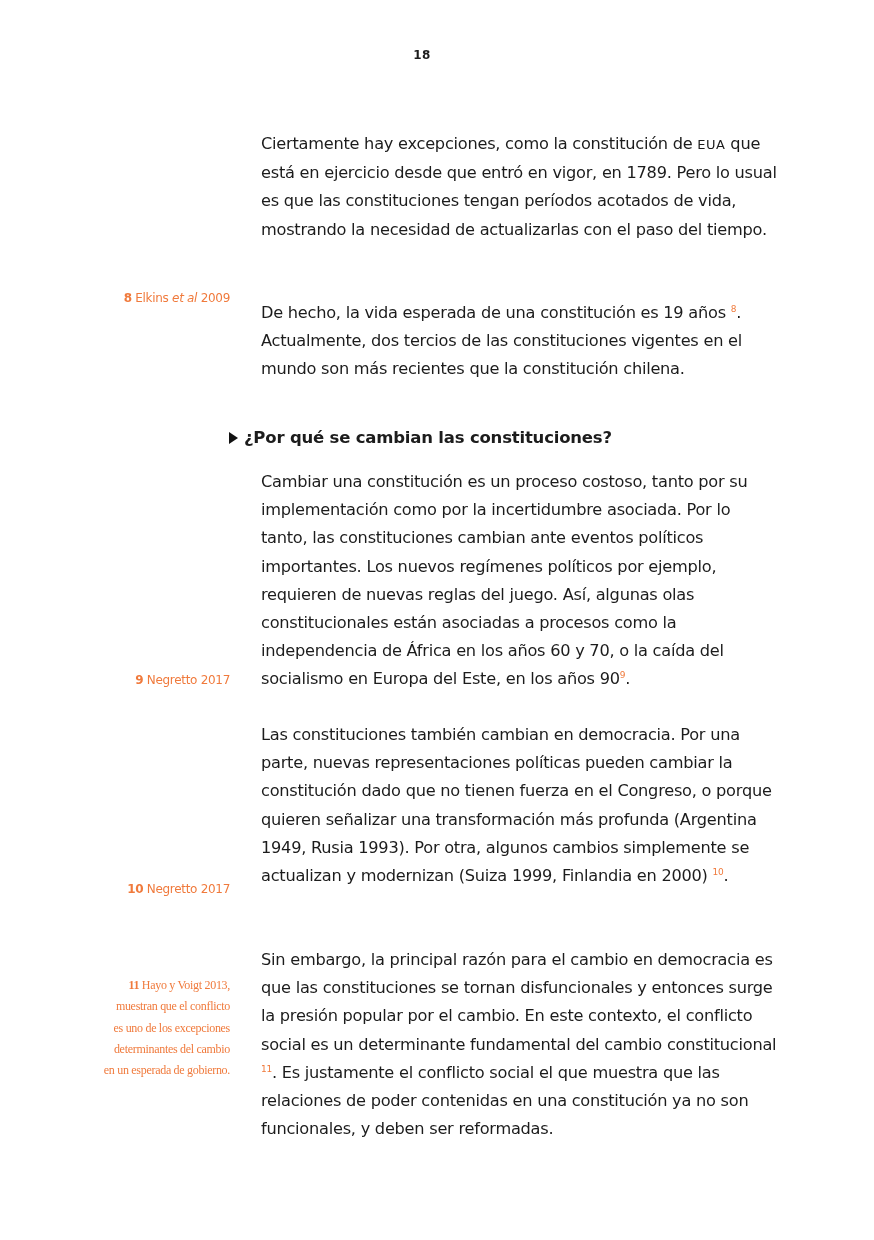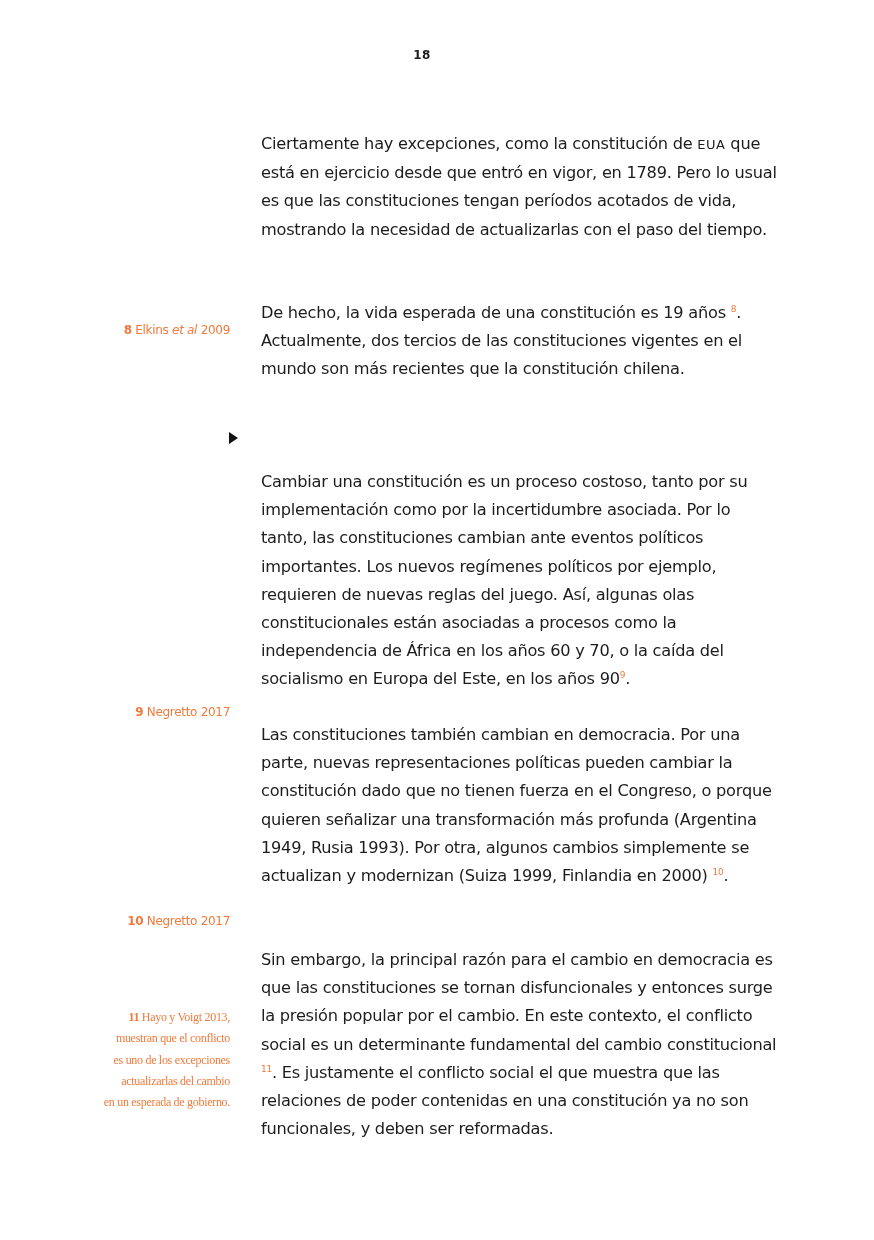--- a/index.html
+++ b/index.html
@@ -4,51 +4,51 @@
   <style>
     html, body { margin: 0; padding: 0; background: #ffffff; }
     body { width: 874px; height: 1240px; position: relative; overflow: hidden;
            font-family: "DejaVu Sans", sans-serif; color: #1c1c1c; }
     .page-number { position: absolute; top: 48px; left: 0; width: 844px; text-align: center;
                    font-size: 12px; font-weight: bold; letter-spacing: 0.5px; }
     .para { position: absolute; left: 245px; width: 520px; font-size: 16.2px; line-height: 28.2px;
             letter-spacing: -0.25px; margin: 16px; }
     .para sup, .sup { color: #f07a3c; font-size: 9px; vertical-align: 6px; line-height: 0; }
     .note { position: absolute; right: 644px; text-align: right; color: #f07a3c;
-            font-size: 12px; line-height: 21.3px; letter-spacing: -0.3px; white-space: nowrap; margin-top: 32px; }
+            font-size: 12px; line-height: 21.3px; letter-spacing: -0.3px; white-space: nowrap; }
     .note .num { font-weight: bold; }
     .heading { position: absolute; left: 229px; top: 425px; font-size: 16.5px; font-weight: bold;
                line-height: 26px; letter-spacing: -0.2px; }
     .heading .arrow { display: inline-block; width: 0; height: 0; border-top: 6px solid transparent;
                       border-bottom: 6px solid transparent; border-left: 9px solid #111;
                       margin-right: 6px; vertical-align: -1px; }
     .smallcaps { font-size: 13px; letter-spacing: 0.5px; }
   </style>
 </head>
 <body>
 
 <div class="page-number">18</div>
 
 <p class="para" style="top:114px;"><span>Ciertamente hay excepciones, como la constitución de </span><span class="smallcaps">EUA</span><span> que está en ejercicio desde que entró en vigor, en 1789. Pero lo usual es que las constituciones tengan períodos acotados de vida, mostrando la necesidad de actualizarlas con el paso del tiempo.</span></p>
 
 <div class="note" style="top:288px;"><span class="num">8</span> <span>Elkins </span><i>et al</i><span> 2009</span></div>
 
 <p class="para" style="top:283px;"><span>De hecho, la vida esperada de una constitución es 19 años </span><sup>8</sup><span>. Actualmente, dos tercios de las constituciones vigentes en el mundo son más recientes que la constitución chilena.</span></p>
 
-<div class="heading"><span class="arrow"></span></div>
+<div class="heading"><span class="arrow"></span><span>¿Por qué se cambian las constituciones?</span></div>
 
 <p class="para" style="top:452px;"><span>Cambiar una constitución es un proceso costoso, tanto por su implementación como por la incertidumbre asociada. Por lo tanto, las constituciones cambian ante eventos políticos importantes. Los nuevos regímenes políticos por ejemplo, requieren de nuevas reglas del juego. Así, algunas olas constitucionales están asociadas a procesos como la independencia de África en los años 60 y 70, o la caída del socialismo en Europa del Este, en los años 90</span><sup>9</sup><span>.</span></p>
 
 <div class="note" style="top:670px;"><span class="num">9</span> <span>Negretto 2017</span></div>
 
 <p class="para" style="top:705px;"><span>Las constituciones también cambian en democracia. Por una parte, nuevas representaciones políticas pueden cambiar la constitución dado que no tienen fuerza en el Congreso, o porque quieren señalizar una transformación más profunda (Argentina 1949, Rusia 1993). Por otra, algunos cambios simplemente se actualizan y modernizan (Suiza 1999, Finlandia en 2000) </span><sup>10</sup><span>.</span></p>
 
 <div class="note" style="top:879px;"><span class="num">10</span> <span>Negretto 2017</span></div>
 
 <p class="para" style="top:930px;"><span>Sin embargo, la principal razón para el cambio en democracia es que las constituciones se tornan disfuncionales y entonces surge la presión popular por el cambio. En este contexto, el conflicto social es un determinante fundamental del cambio constitucional </span><sup>11</sup><span>. Es justamente el conflicto social el que muestra que las relaciones de poder contenidas en una constitución ya no son funcionales, y deben ser reformadas.</span></p>
 
 <div class="note" style="top:975px;font-family:Liberation Serif, serif;">
   <div><span class="num">11</span> <span>Hayo y Voigt 2013,</span></div>
   <div>muestran que el conflicto</div>
   <div>es uno de los excepciones</div>
-  <div>actualizarlas del cambio</div>
+  <div>determinantes del cambio</div>
   <div>en un esperada de gobierno.</div>
 </div>
 
 </body></html>

